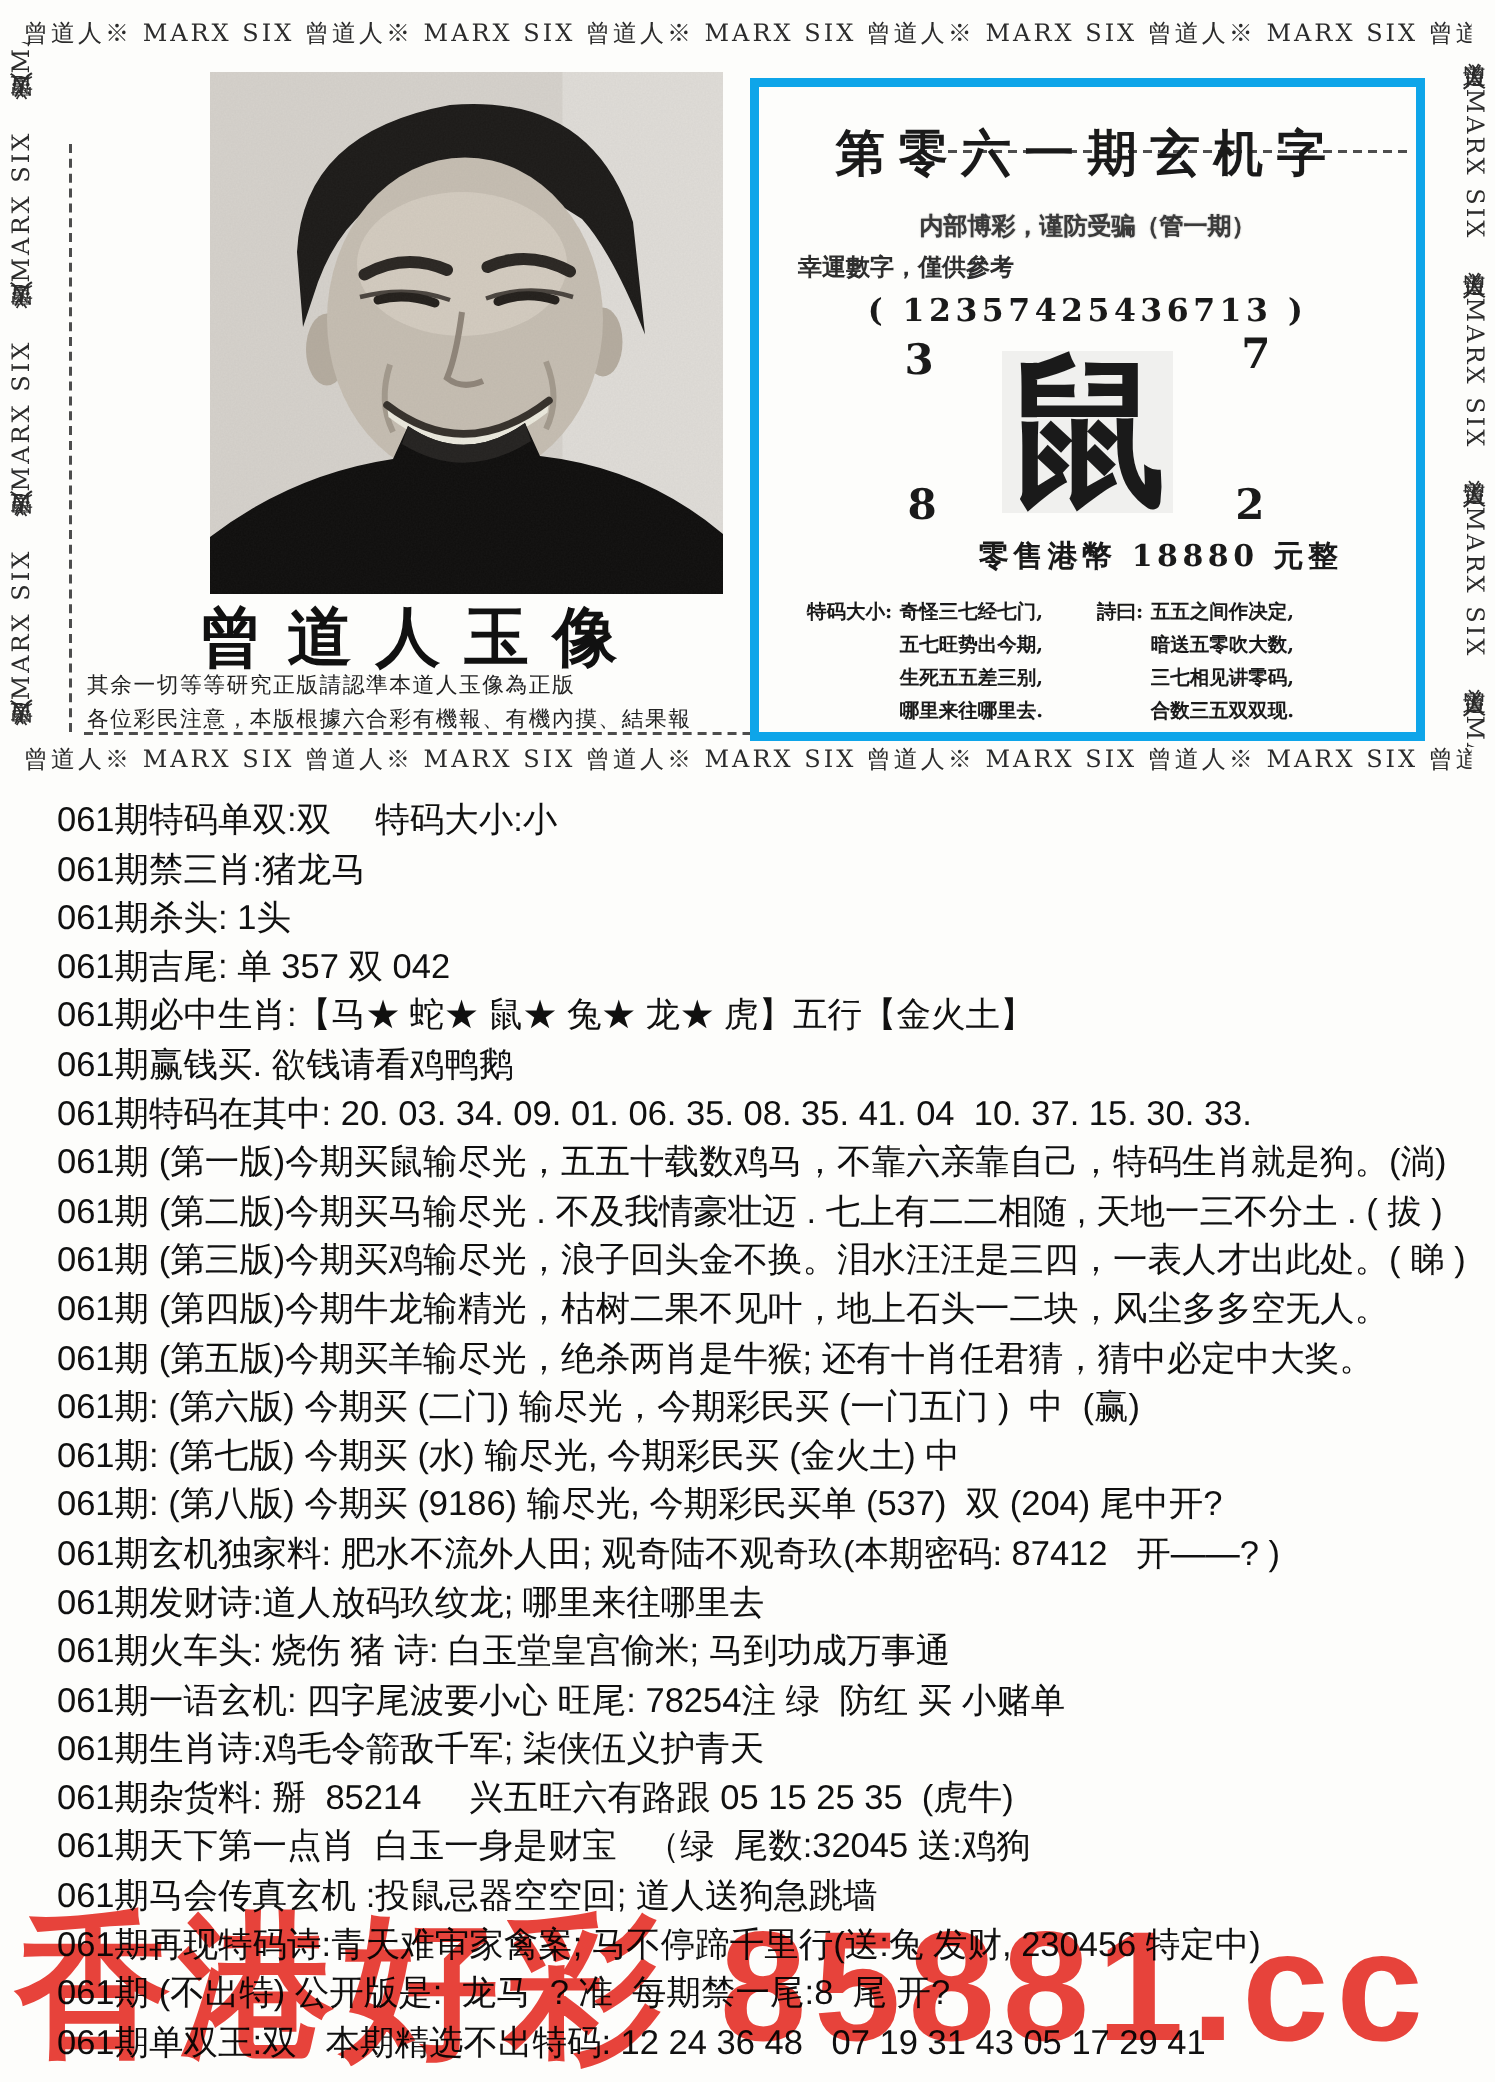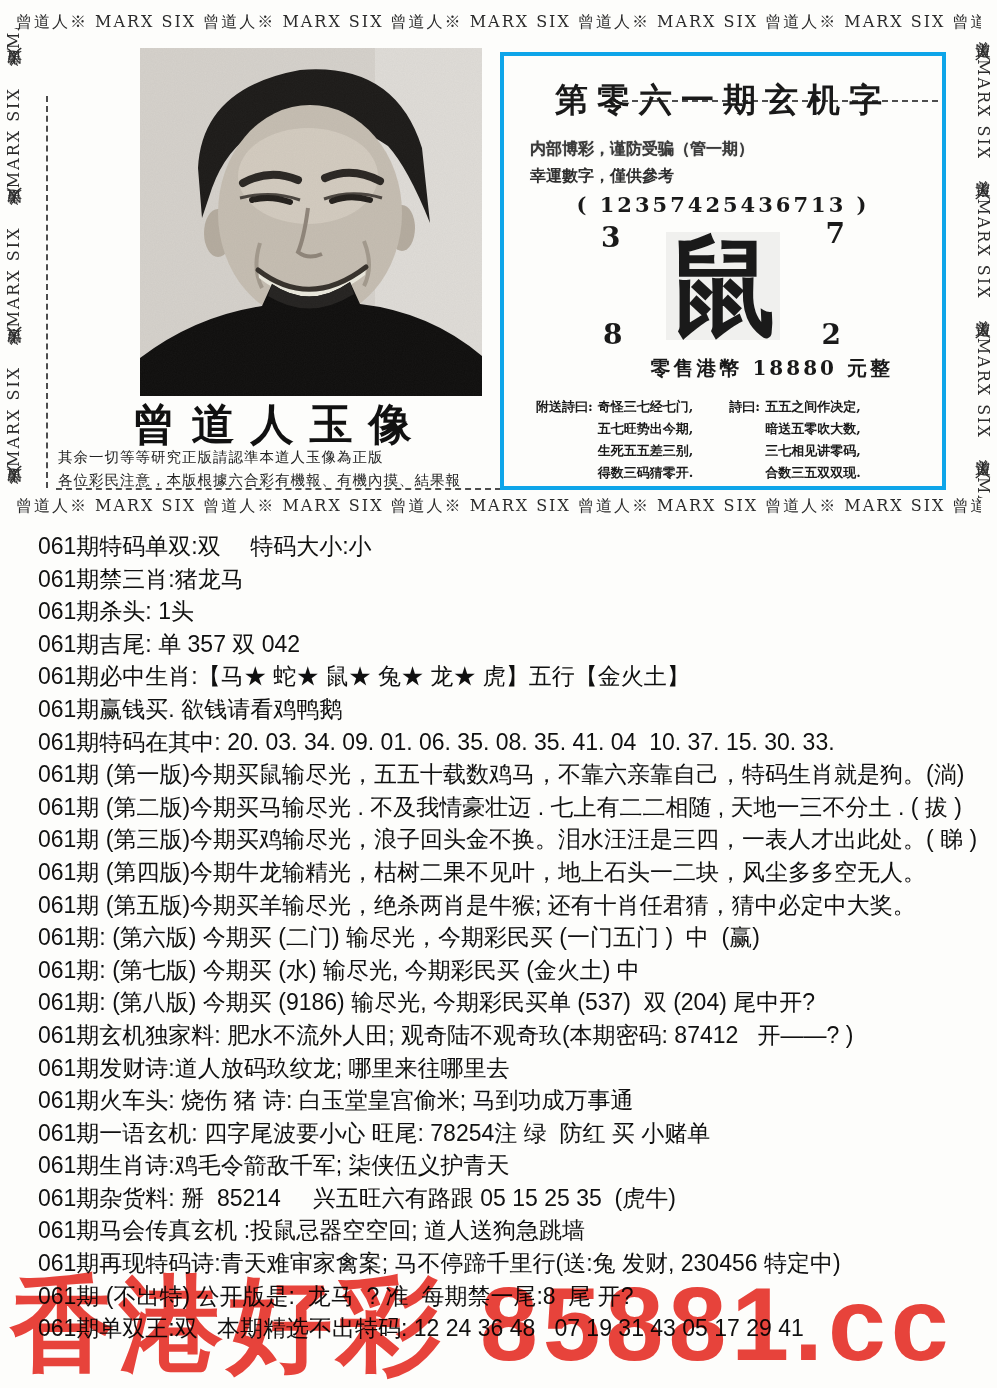--- a/index.html
+++ b/index.html
@@ -24,24 +24,24 @@
 
   
   .photo{position:absolute;left:140px;top:48px;width:342px;height:348px;background:#d6d2cc;overflow:hidden;}
   .photo svg{display:block;}
   .caption{position:absolute;left:75px;top:396px;width:410px;text-align:center;
            font-family:"DejaVu Serif",serif;font-weight:bold;font-size:43px;letter-spacing:16px;color:#111;}
   .notes{position:absolute;left:58px;top:446px;width:440px;font-family:"DejaVu Serif",serif;
          font-size:14.5px;line-height:23px;color:#222;letter-spacing:1px;}
 
   
-  .mbox{position:absolute;left:500px;top:52px;width:438px;height:430px;border:4px solid #0ea5e9;
+  .mbox{position:absolute;left:500px;top:52px;width:438px;height:430px;border:6px solid #0ea5e9;
         font-family:"DejaVu Serif",serif;color:#1a1a1a;overflow:hidden;}
   .mbox-title{margin-top:22px;text-align:center;font-size:33px;font-weight:bold;letter-spacing:9px;}
-  .mbox-row1{display:flex;justify-content:flex-start;margin:16px 26px 0 26px;font-size:16px;
+  .mbox-row1{display:flex;justify-content:center;margin:16px 26px 0 26px;font-size:16px;
              font-weight:bold;color:#3a3a3a;text-shadow:0 0 1px #777;}
   .mbox-row2{margin:6px 0 0 26px;font-size:16px;font-weight:bold;color:#2e2e2e;}
   .mbox-lucky{margin-top:5px;text-align:center;font-size:21px;letter-spacing:3px;font-weight:bold;}
   .zodiac{position:relative;width:260px;height:122px;margin:8px auto 0 auto;}
   .zchar{position:absolute;left:50%;top:50%;transform:translate(-50%,-50%);
          font-size:108px;line-height:1;font-weight:bold;background:rgba(0,0,0,0.05);padding:0 3px;}
   .znum{position:absolute;font-size:28px;font-weight:bold;font-family:"DejaVu Serif",serif;}
   .znum-tl{left:8px;top:-4px;}  .znum-tr{right:8px;top:-8px;}
   .znum-bl{left:10px;bottom:-4px;} .znum-br{right:12px;bottom:-4px;}
   .mbox-price{margin-top:8px;text-align:right;padding-right:49px;font-size:20px;font-weight:bold;letter-spacing:3px;}
@@ -139,26 +139,26 @@
     <div class="zodiac">
       <span class="znum znum-tl">3</span>
       <span class="znum znum-tr">7</span>
       <span class="zchar">鼠</span>
       <span class="znum znum-bl">8</span>
       <span class="znum znum-br">2</span>
     </div>
     <div class="mbox-price">零售港幣 18880 元整</div>
     <div class="poems">
       <div class="poem poem1">
-        <span class="poem-label">附送詩曰:</span>
+        <span class="poem-label">特码大小:</span>
         <span>
           <div>奇怪三七经七门,</div>
           <div>五七旺势出今期,</div>
           <div>生死五五差三别,</div>
-          <div>得数三码猜零开.</div>
+          <div>哪里来往哪里去.</div>
         </span>
       </div>
       <div class="poem poem2">
         <span class="poem-label">詩曰:</span>
         <span>
           <div>五五之间作决定,</div>
           <div>暗送五零吹大数,</div>
           <div>三七相见讲零码,</div>
           <div>合数三五双双现.</div>
         </span>
@@ -187,20 +187,21 @@
     <div class="bl">061期 (第五版)今期买羊输尽光，绝杀两肖是牛猴; 还有十肖任君猜，猜中必定中大奖。</div>
     <div class="bl">061期: (第六版) 今期买 (二门) 输尽光，今期彩民买 (一门五门 )  中  (赢)</div>
     <div class="bl">061期: (第七版) 今期买 (水) 输尽光, 今期彩民买 (金火土) 中</div>
     <div class="bl">061期: (第八版) 今期买 (9186) 输尽光, 今期彩民买单 (537)  双 (204) 尾中开?</div>
     <div class="bl">061期玄机独家料: 肥水不流外人田; 观奇陆不观奇玖(本期密码: 87412   开——? )</div>
     <div class="bl">061期发财诗:道人放码玖纹龙; 哪里来往哪里去</div>
     <div class="bl">061期火车头: 烧伤 猪 诗: 白玉堂皇宫偷米; 马到功成万事通</div>
     <div class="bl">061期一语玄机: 四字尾波要小心 旺尾: 78254注 绿  防红 买 小赌单</div>
     <div class="bl">061期生肖诗:鸡毛令箭敌千军; 柒侠伍义护青天</div>
     <div class="bl">061期杂货料: 掰  85214     兴五旺六有路跟 05 15 25 35  (虎牛)</div>
+    <div class="bl">061期天下第一点肖  白玉一身是财宝   （绿  尾数:32045 送:鸡狗</div>
     <div class="bl">061期马会传真玄机 :投鼠忌器空空回; 道人送狗急跳墙</div>
     <div class="bl">061期再现特码诗:青天难审家禽案; 马不停蹄千里行(送:兔 发财, 230456 特定中)</div>
     <div class="bl">061期 (不出特) 公开版是:  龙马  ? 准  每期禁一尾:8  尾 开?</div>
     <div class="bl">061期单双王:双   本期精选不出特码: 12 24 36 48   07 19 31 43 05 17 29 41</div>
   </div>
 
   <div class="watermark">香港好彩 85881.cc</div>
 
 </div>
 

